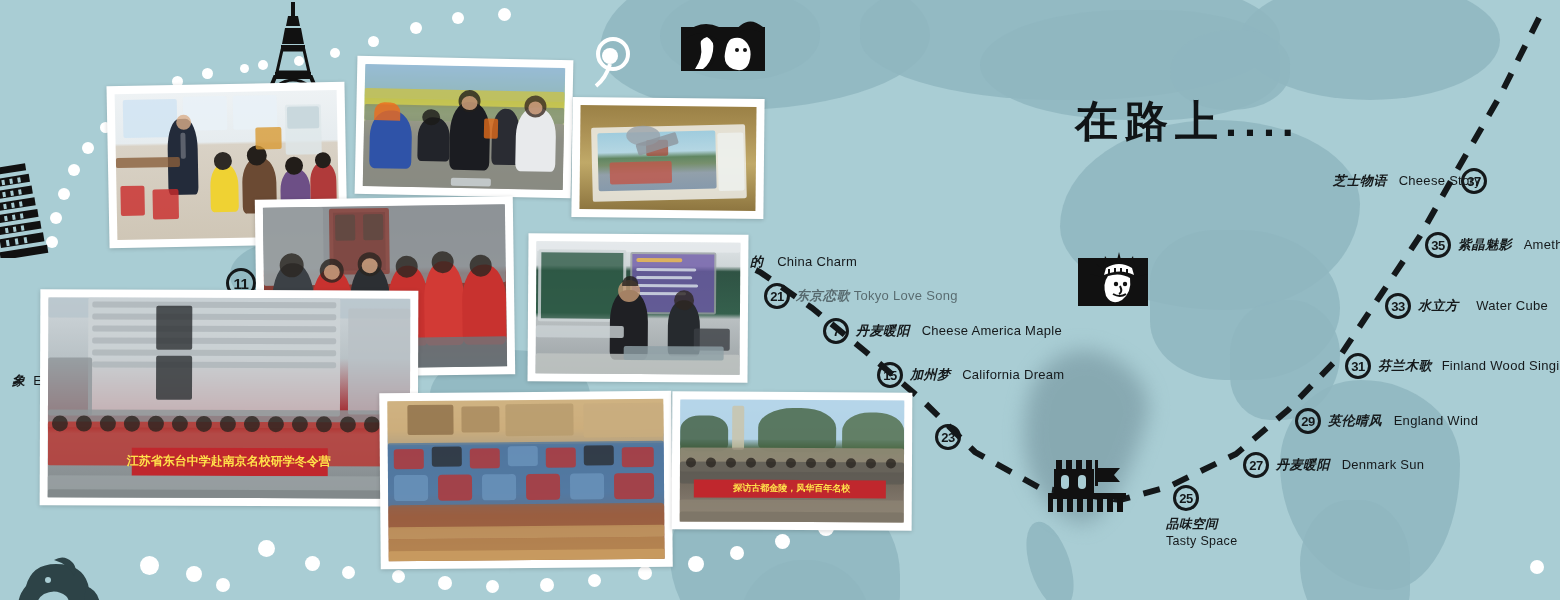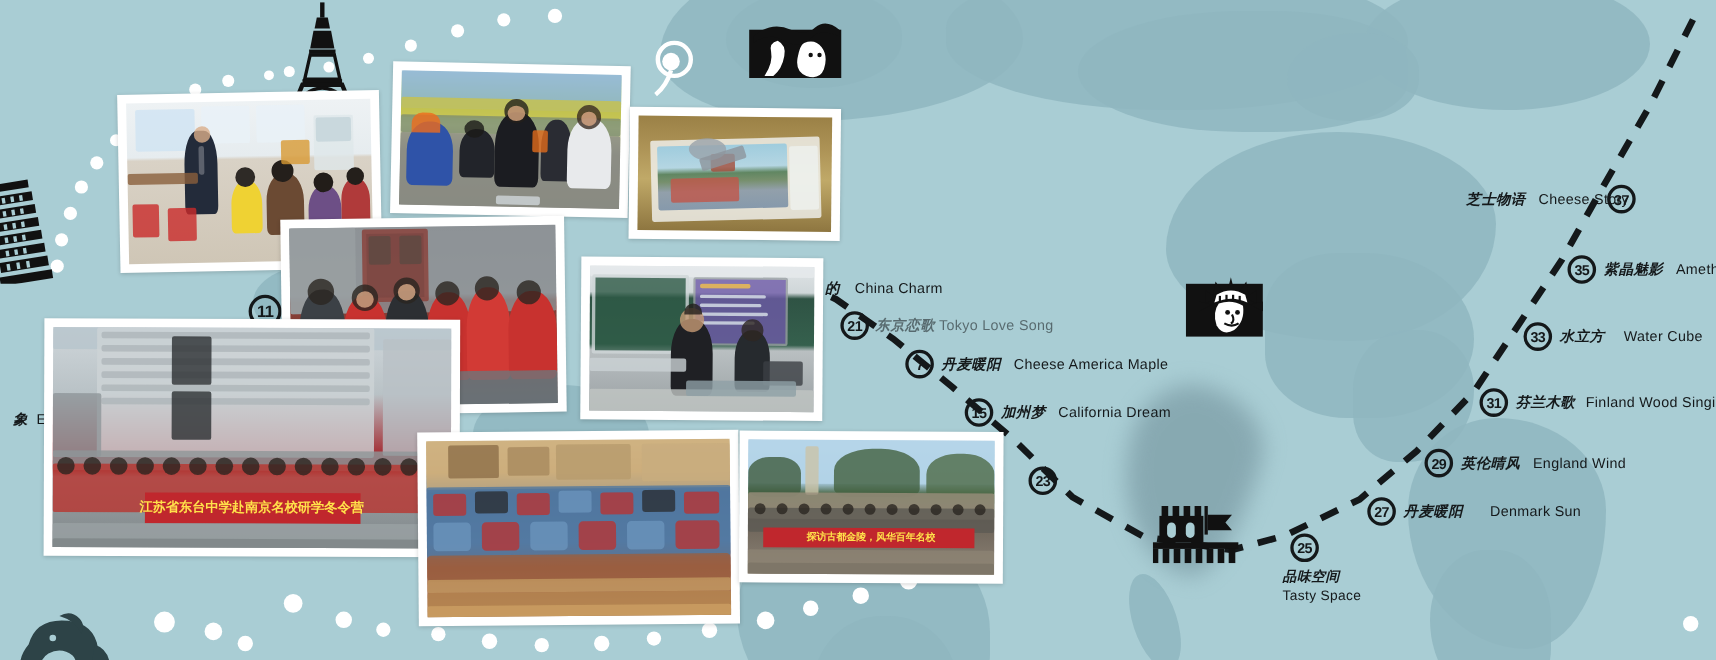--- a/index.html
+++ b/index.html
@@ -165,20 +165,21 @@
     <div class="wdot" style="left:216px;top:578px;width:14px;height:14px;"></div>
     <div class="wdot" style="left:1530px;top:560px;width:14px;height:14px;"></div>
   </div>
 
   <svg class="route-svg" viewBox="0 0 1560 600">
     <path d="M 700 243 L 760 272 L 812 308 L 866 352 L 922 400 L 975 452 L 1040 488 L 1120 500 L 1168 487
              L 1236 454 L 1288 410 L 1340 356 L 1380 296 L 1420 236 L 1456 172 L 1500 96 L 1540 16" fill="none" stroke="#14181a" stroke-width="6" stroke-linecap="butt" stroke-dasharray="17 14"></path>
   </svg>
 
   <div class="headline" style="left:925px;top:98px;">
+    <div class="l2">在路上....</div>
   </div>
 
   <div class="icon-wrap" style="left:258px;top:2px;">
     <svg width="70" height="98" viewBox="0 0 70 98">
       <g fill="#111">
         <rect x="33" y="0" width="4" height="14"></rect>
         <path d="M30 14 h10 l2 10 h-14 z"></path>
         <path d="M27 26 h16 l3 16 h-22 z"></path>
         <rect x="23" y="43" width="24" height="4"></rect>
         <path d="M24 48 h22 l5 22 h-32 z" fill="none" stroke="#111" stroke-width="3"></path>
@@ -346,21 +347,21 @@
 
   <div class="marker small" style="left:1173px;top:485px;">25</div>
   <div class="rlabel stack" style="left:1166px;top:516px;">
     <div class="cn">品味空间</div>
     <div class="en">Tasty Space</div>
   </div>
 
   <div class="marker small" style="left:1243px;top:452px;">27</div>
   <div class="rlabel" style="left:1276px;top:456px;">
     <span class="cn">丹麦暖阳</span>
-    <span class="en" style="margin-left:21px;">Denmark Sun</span>
+    <span class="en" style="margin-left:8px;">Denmark Sun</span>
   </div>
 
   <div class="marker small" style="left:1295px;top:408px;">29</div>
   <div class="rlabel" style="left:1328px;top:412px;">
     <span class="cn">英伦晴风</span>
     <span class="en" style="margin-left:8px;">England Wind</span>
   </div>
 
   <div class="marker small" style="left:1345px;top:353px;">31</div>
   <div class="rlabel" style="left:1378px;top:357px;">

